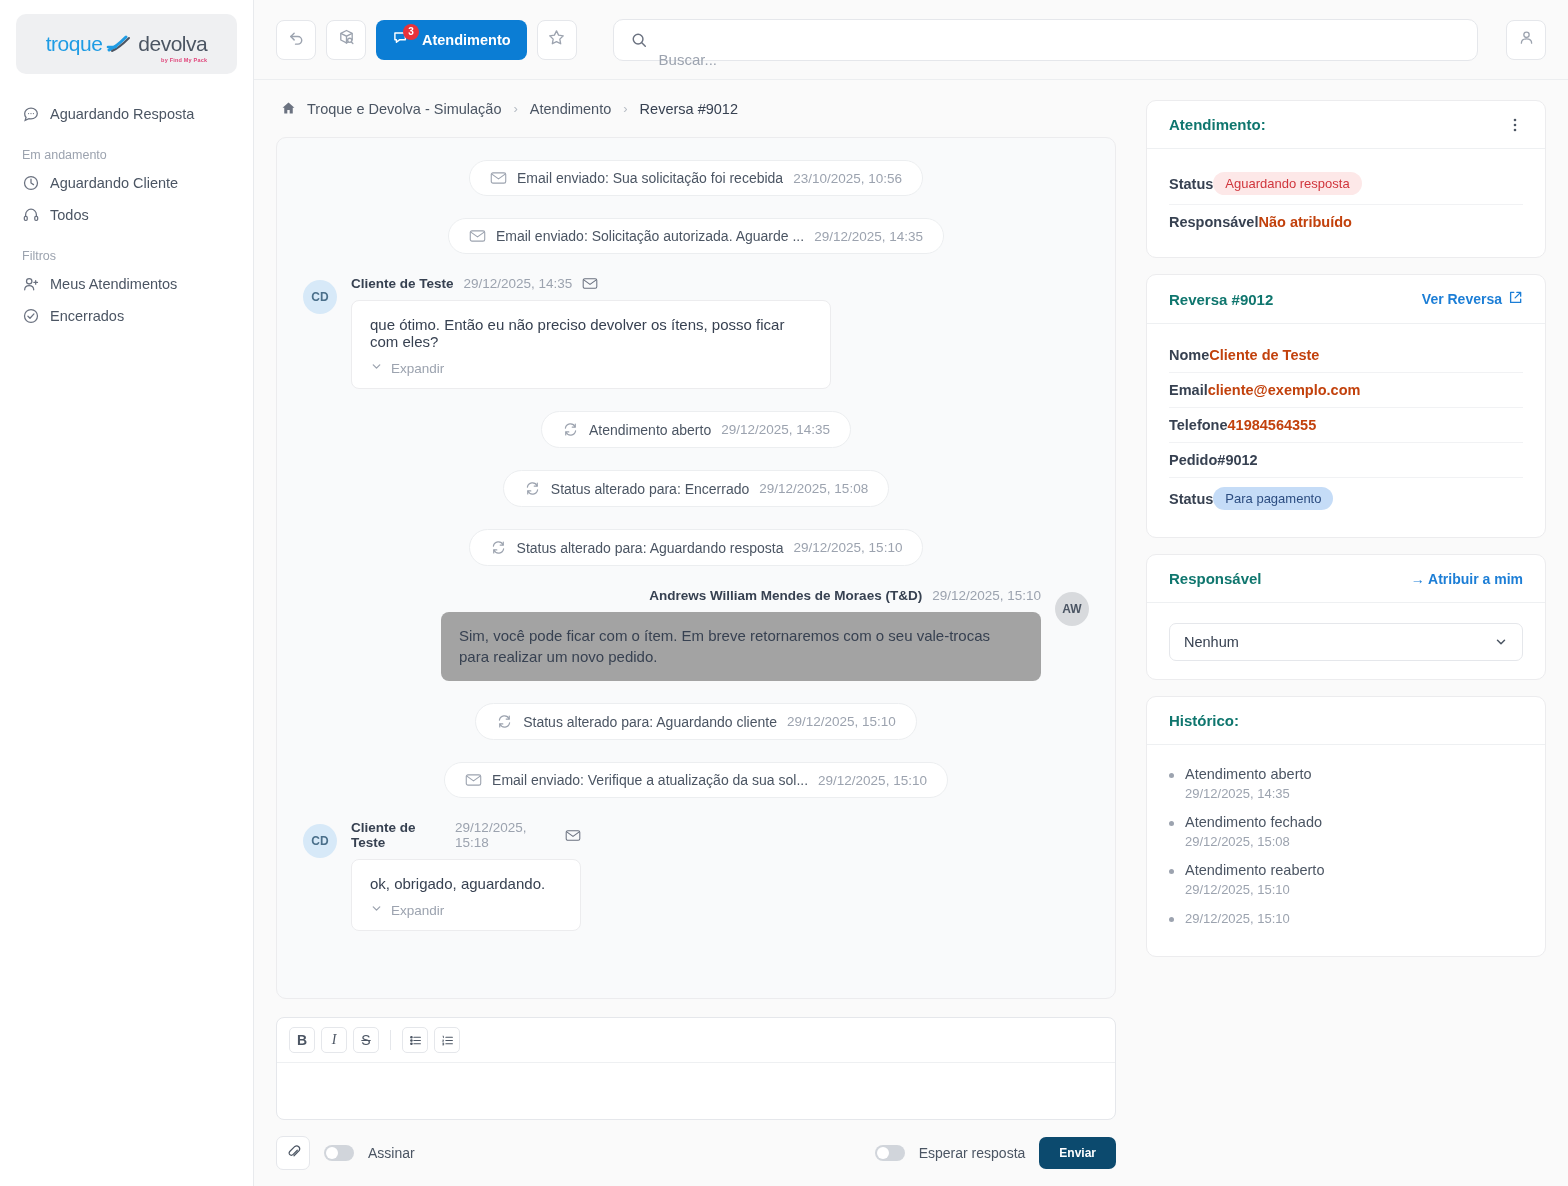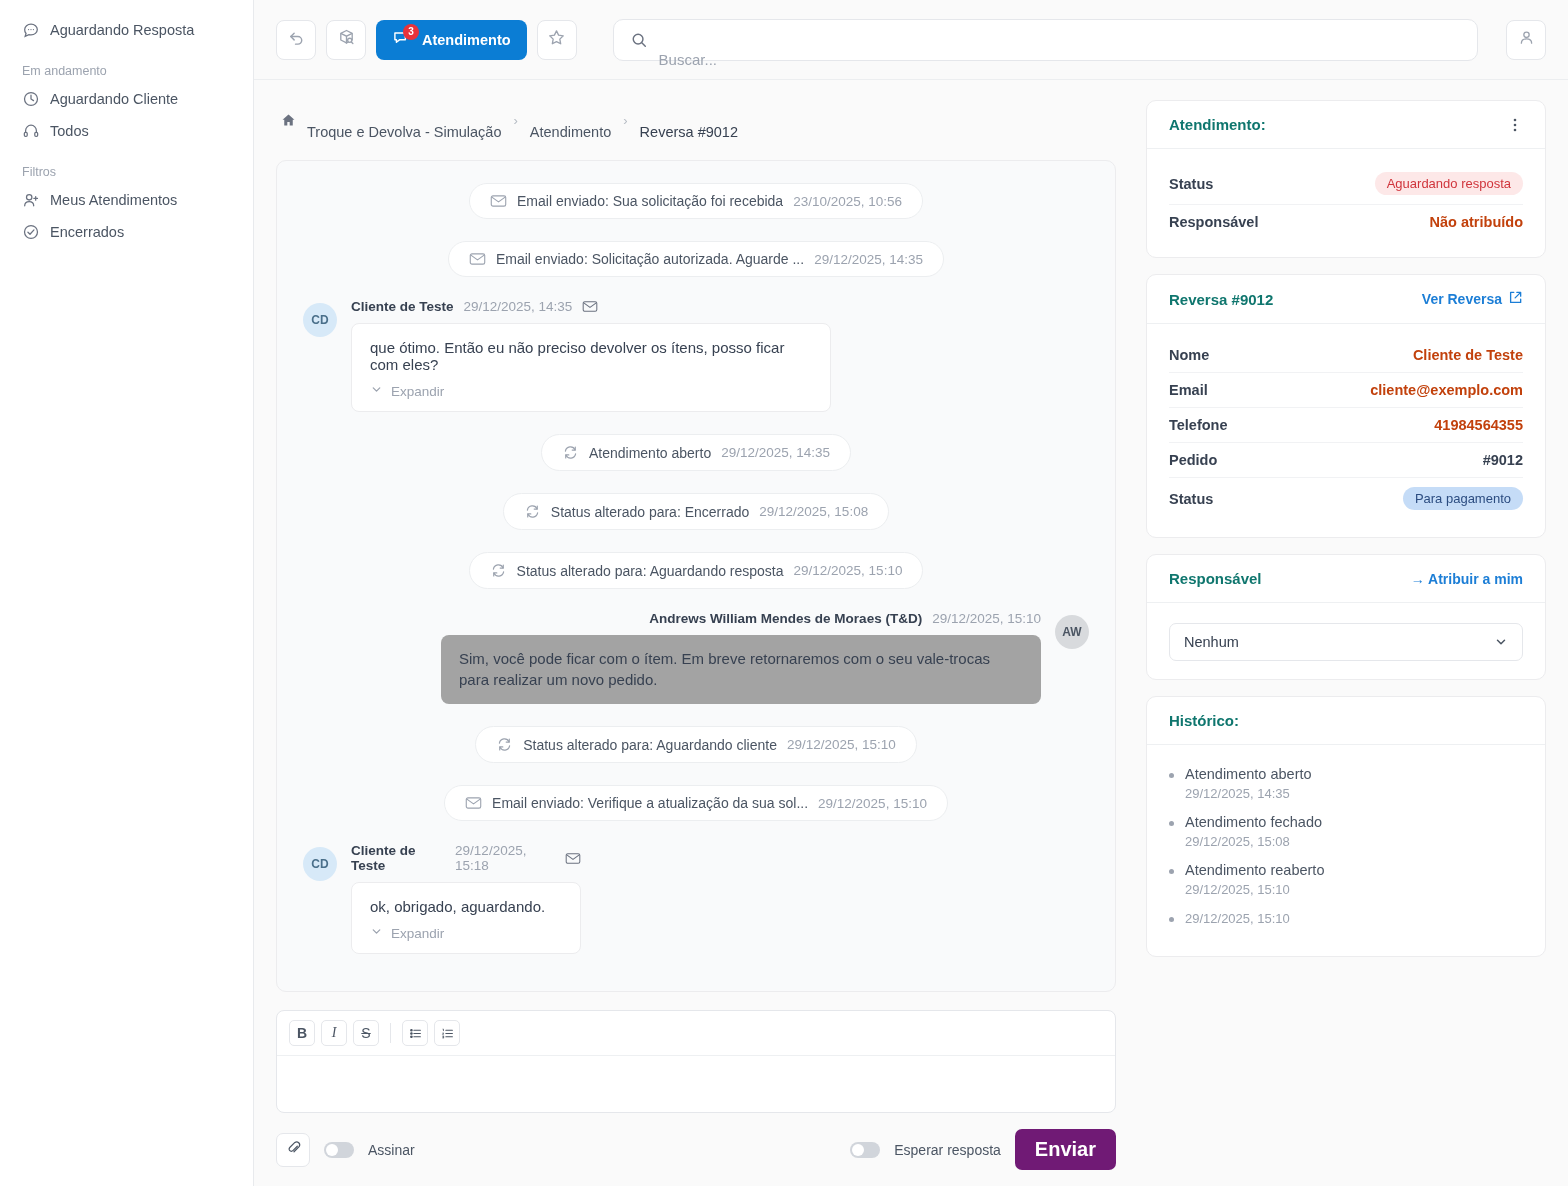--- a/index.html
+++ b/index.html
@@ -90,21 +90,21 @@
 
   .content { flex: 1; display: flex; gap: 0; overflow: hidden; padding: 0; }
   .center-col { flex: 1; min-width: 0; padding: 20px 22px 0 22px; display: flex; flex-direction: column; }
   .right-col { width: 430px; flex-shrink: 0; padding: 20px 22px 0 8px; }
 
   .breadcrumb {
     display: flex; align-items: center; gap: 10px;
     font-size: 14.5px; color: #4b5563; margin-bottom: 20px; padding-left: 4px;
   }
   .breadcrumb .sep { color: #b6bcc4; font-size: 13px; margin: 0 2px; }
-  .breadcrumb .crumb { cursor: pointer; margin-top: 24px; }
+  .breadcrumb .crumb { cursor: pointer; }
   .breadcrumb .crumb.current { color: #374151; }
   .home-ico { color: #6b7280; display: flex; align-items: center; }
 
   
   .conv {
     background: #f9fafb; border: 1px solid #ececee; border-radius: 10px;
     padding: 22px 26px 28px 26px;
     flex: 1; overflow: hidden;
   }
   .sysrow { display: flex; justify-content: center; margin-bottom: 22px; }
@@ -179,38 +179,38 @@
   .toggle {
     width: 30px; height: 16px; border-radius: 999px; background: #d1d5db;
     position: relative; cursor: pointer; flex-shrink: 0;
   }
   .toggle::after {
     content: ""; position: absolute; left: 2px; top: 2px;
     width: 12px; height: 12px; border-radius: 50%; background: #fff;
   }
   .toggle-label { font-size: 14px; color: #4b5563; }
   .send-btn {
-    background: #701a75; color: #fff; border: none; border-radius: 7px;
-    padding: 9px 20px; font-size: 20px; font-weight: 600; cursor: pointer;
+    background: #0c4a6e; color: #fff; border: none; border-radius: 7px;
+    padding: 9px 20px; font-size: 12px; font-weight: 600; cursor: pointer;
     font-family: "Liberation Sans", sans-serif;
   }
 
   
   .card {
     background: #fff; border: 1px solid #ececee; border-radius: 10px;
     margin-bottom: 16px;
   }
   .card-head {
     display: flex; align-items: center; justify-content: space-between;
     padding: 15px 22px; border-bottom: 1px solid #eef0f2;
   }
   .card-title { font-size: 15px; font-weight: 700; color: #0f766e; }
   .card-body { padding: 14px 22px 18px 22px; }
   .kv {
-    display: flex; align-items: center; justify-content: space-between;
+    display: flex; align-items: center; 
     padding: 9px 0; border-bottom: 1px solid #f1f2f4;
     font-size: 14.5px;
   }
   .kv:last-child { border-bottom: none; }
   .kv .k { font-weight: 700; color: #374151; }
   .kv .v { color: #c2410c; font-weight: bold; }
   .kv .v.strong { font-weight: 700; color: #374151; }
   .pill {
     border-radius: 999px; padding: 4px 12px; font-size: 13px; font-weight: 500;
   }
@@ -232,20 +232,34 @@
   .hist-dot { width: 5px; height: 5px; border-radius: 50%; background: #9ca3af; margin-top: 8px; flex-shrink: 0; }
   .hist-label { font-size: 14.5px; color: #4b5563; line-height: 1.32; }
   .hist-ts { font-size: 13px; color: #9ca3af; margin-top: 2px; }
 </style>
 </head>
 <body>
 
 <div class="app">
 
   <aside class="sidebar">
+    <div class="logo-box">
+      <div class="logo-wrap">
+        <span class="logo-troque">troque</span>
+        <span class="logo-mark">
+          <svg viewBox="0 0 28 20" width="28" height="20">
+            <path d="M3 16 C8 14, 14 9, 20 3" stroke="#1f9ce4" stroke-width="3" fill="none" stroke-linecap="round"></path>
+            <path d="M6 17 C11 15, 17 10, 23 4" stroke="#4b5563" stroke-width="2" fill="none" stroke-linecap="round"></path>
+            <path d="M2 13 L10 13" stroke="#1f9ce4" stroke-width="2.6" stroke-linecap="round"></path>
+          </svg>
+        </span>
+        <span class="logo-devolva">devolva</span>
+        <span class="logo-sub">by Find My Pack</span>
+      </div>
+    </div>
 
     <div class="nav-item">
       <span class="ico">
         <svg viewBox="0 0 20 20" width="18" height="18" fill="none" stroke="currentColor" stroke-width="1.4">
           <path d="M17 9.5c0 3.3-3.1 6-7 6-.8 0-1.6-.1-2.3-.3L3.5 17l1-3.1A5.8 5.8 0 013 9.5c0-3.3 3.1-6 7-6s7 2.7 7 6z"></path>
           <circle cx="7.3" cy="9.5" r=".7" fill="currentColor" stroke="none"></circle>
           <circle cx="10" cy="9.5" r=".7" fill="currentColor" stroke="none"></circle>
           <circle cx="12.7" cy="9.5" r=".7" fill="currentColor" stroke="none"></circle>
         </svg>
       </span>

